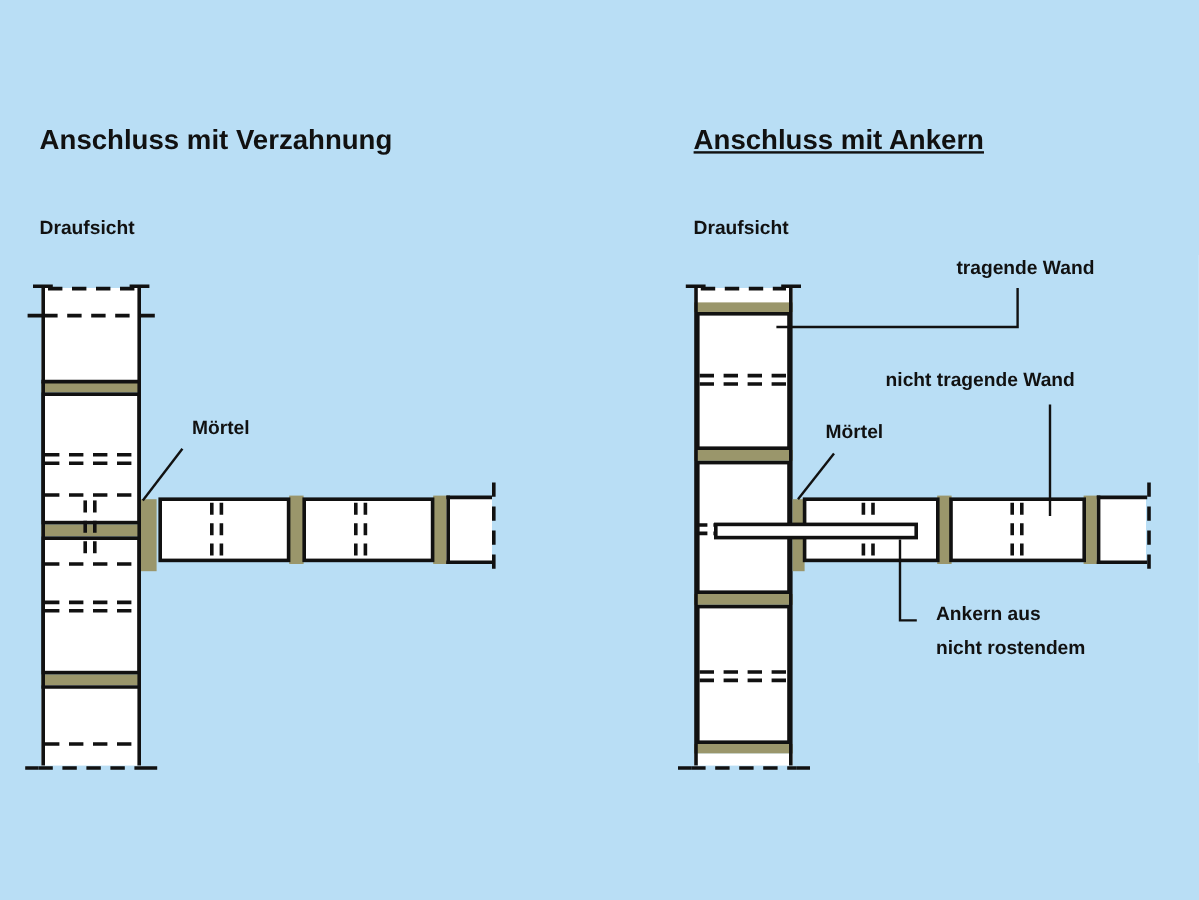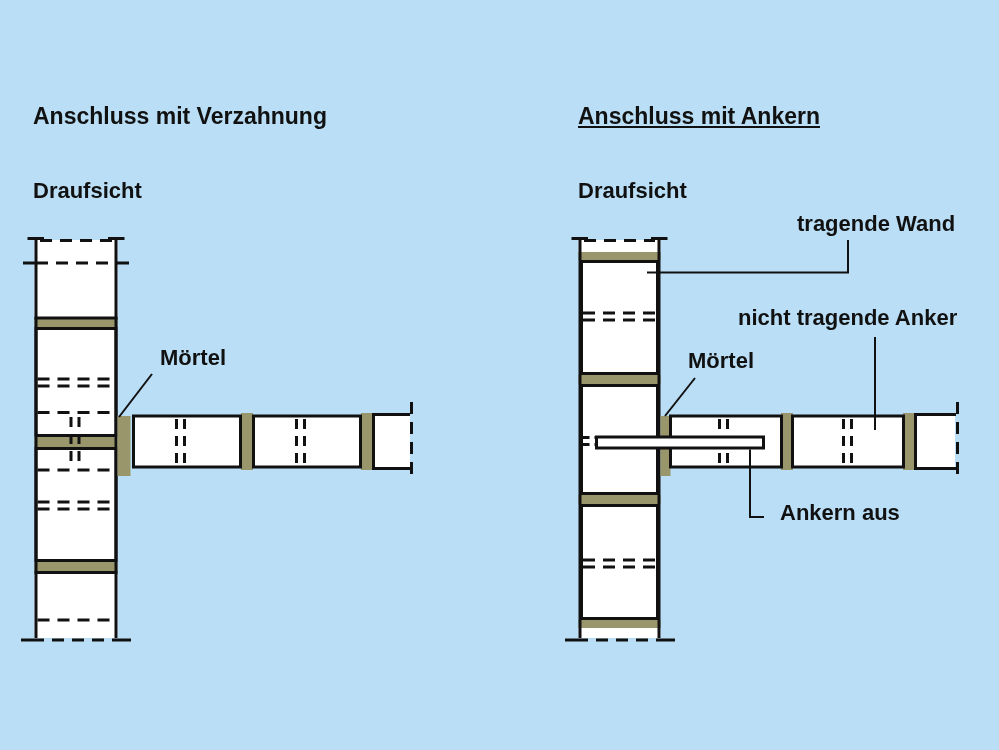--- a/index.html
+++ b/index.html
@@ -8,21 +8,21 @@
     width:999px;height:750px;
     background:var(--background,#b9def5);
     font-family:"Liberation Sans", sans-serif;
     overflow:hidden;
   }
   .stage svg{position:absolute;left:0;top:0;}
   .lbl{
     position:absolute;
     font-weight:bold;
     color:var(--text,#111);
-    font-size:22px;
+    font-size:16px;
     line-height:26px;
     white-space:nowrap;
   }
   .title{font-size:23px;}
   .anker-lines{line-height:28px;}
   
   .blk{fill:var(--block-fill,#fff);stroke:var(--line,#111);stroke-width:3;}
   .wfill{fill:var(--block-fill,#fff);stroke:none;}
   .mj{fill:var(--mortar,#9a966b);stroke:none;}
   .ln{stroke:var(--line,#111);stroke-width:3;fill:none;stroke-linecap:butt;}
@@ -151,20 +151,21 @@
     <path class="leader" d="M750 449.5 V517 H764"></path>
   </svg>
 
   <div class="lbl title" style="left:33px;top:103px;">Anschluss mit Verzahnung</div>
   <div class="lbl" style="left:33px;top:178px;">Draufsicht</div>
   <div class="lbl" style="left:160px;top:345px;">Mörtel</div>
 
   <div class="lbl title" style="left:578px;top:103px;text-decoration:underline;">Anschluss mit Ankern</div>
   <div class="lbl" style="left:578px;top:178px;">Draufsicht</div>
   <div class="lbl" style="left:797px;top:211px;">tragende Wand</div>
-  <div class="lbl" style="left:738px;top:305px;">nicht tragende Anker</div>
+  <div class="lbl" style="left:738px;top:305px;">nicht tragende Wand</div>
   <div class="lbl" style="left:688px;top:348px;">Mörtel</div>
 
   <div class="lbl anker-lines" style="left:780px;top:499px;">
     <div>Ankern aus</div>
+    <div>nicht rostendem</div>
   </div>
 
 </div>
 
 </body></html>

